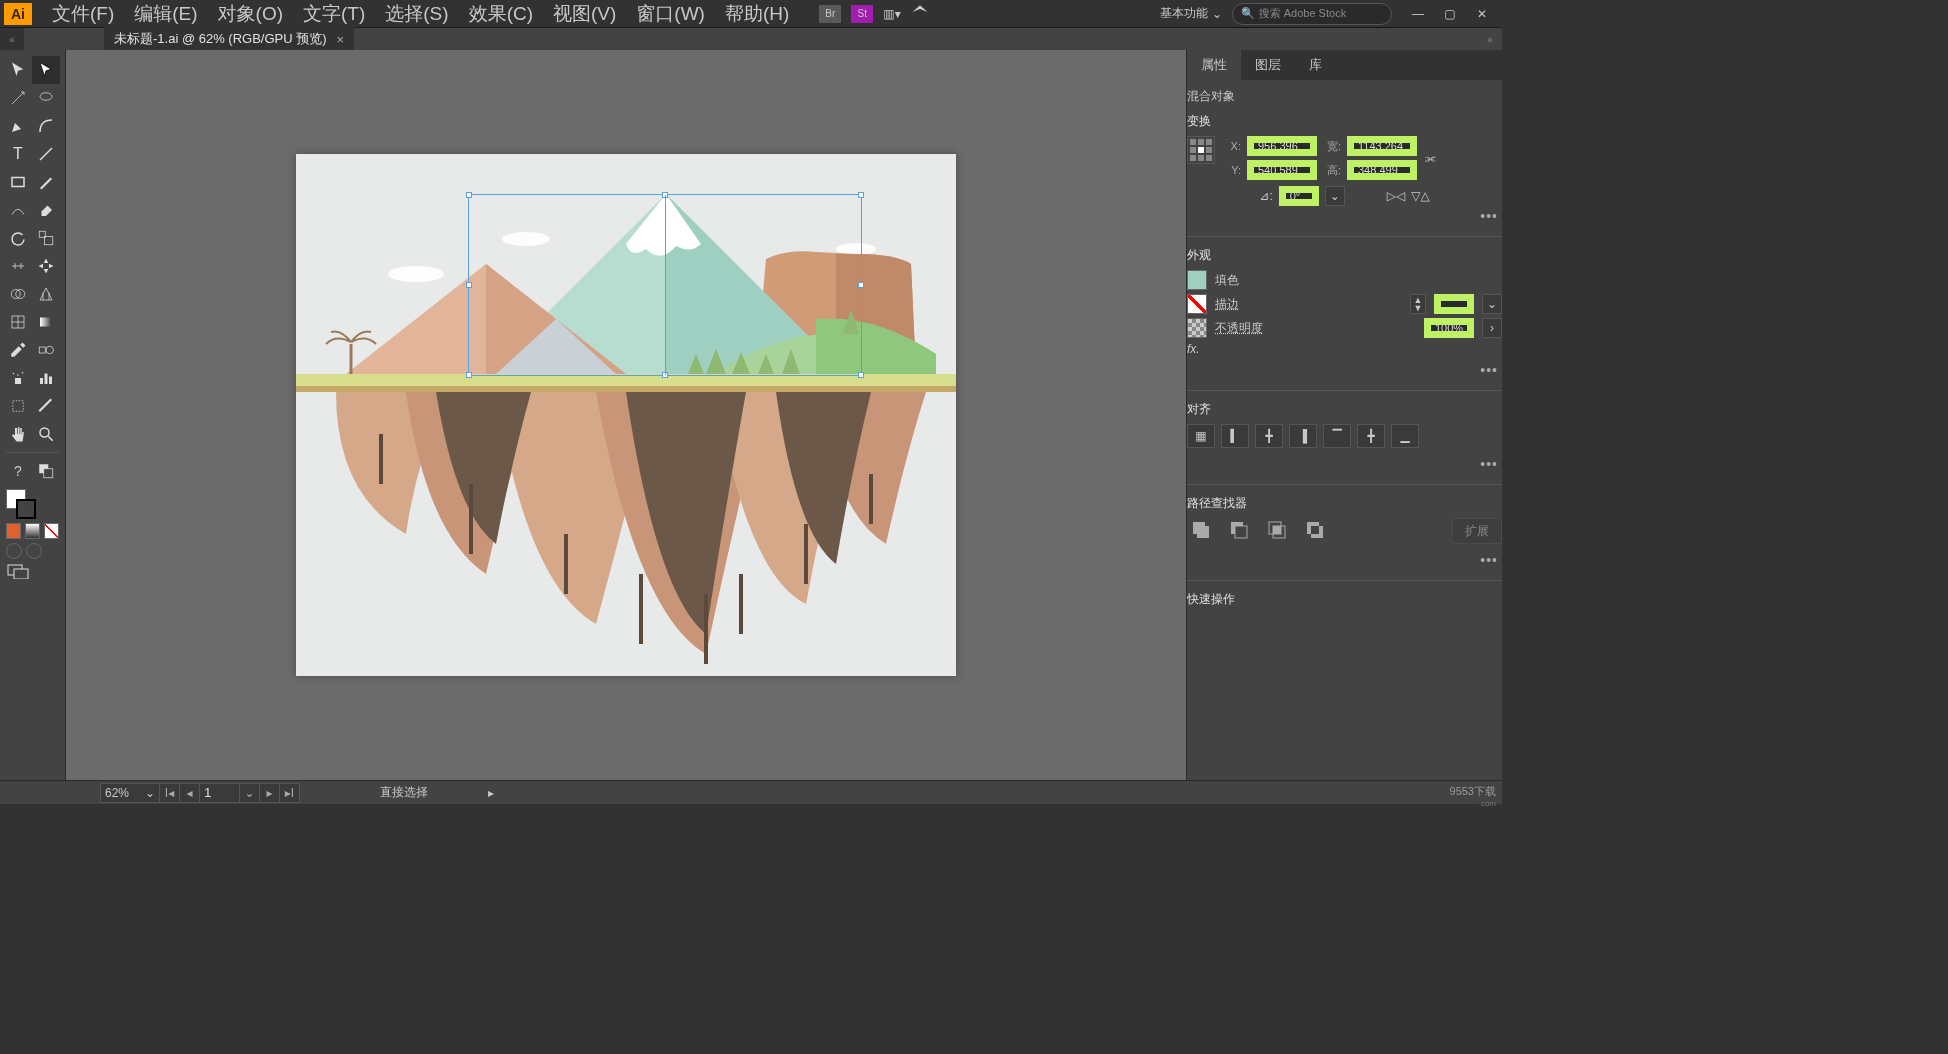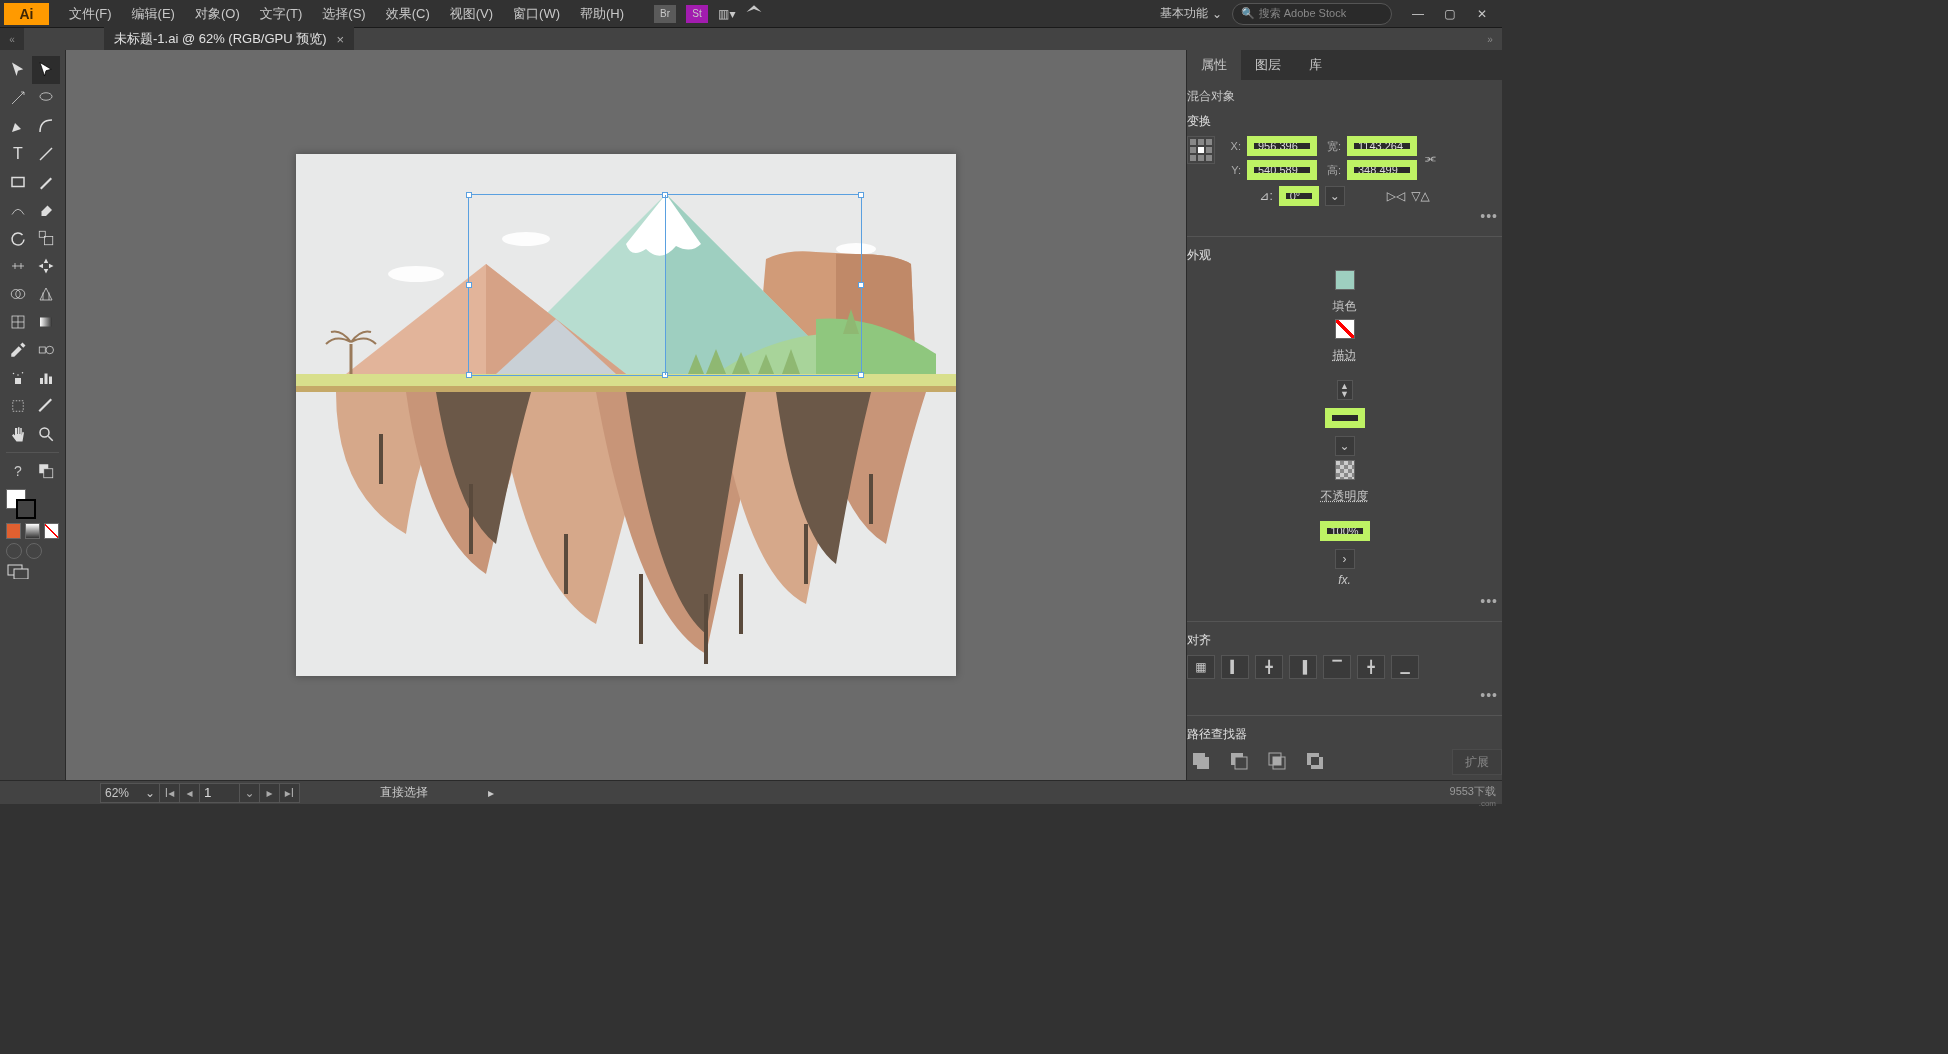--- a/index.html
+++ b/index.html
@@ -1,21 +1,21 @@
 <!DOCTYPE html>
 <html><head>
 <meta charset="utf-8">
 <style>
 * { margin: 0; padding: 0; box-sizing: border-box; font-family: "Microsoft YaHei", Arial, sans-serif; user-select: none; }
 body { background: #323232; color: #c8c8c8; font-size: 12px; width: 1502px; height: 812px; overflow: hidden; position: relative; }
 
 
 .menubar { height: 28px; background: #323232; display: flex; align-items: center; padding: 0 4px; border-bottom: 1px solid #1a1a1a; }
-.app-logo { width: 45px; height: 22px; background: #ff9a00; display: flex; align-items: center; justify-content: center; color: #3f2605; font-weight: bold; font-size: 14px; margin-right: 10px; }
-.menu-item { padding: 0 10px; height: 28px; display: flex; align-items: center; cursor: default; font-size: 13px; }
+.app-logo { width: 28px; height: 22px; background: #ff9a00; display: flex; align-items: center; justify-content: center; color: #3f2605; font-weight: bold; font-size: 14px; margin-right: 10px; }
+.menu-item { padding: 0 10px; height: 28px; display: flex; align-items: center; cursor: default; font-size: 19px; }
 .menu-icons { display: flex; align-items: center; gap: 10px; margin-left: 20px; }
 .spacer { flex: 1; }
 .workspace-switcher { display:flex; align-items:center; padding: 0 10px; gap:4px;}
 .searchbox { width: 160px; height: 22px; background: #2a2a2a; border: 1px solid #555; border-radius: 11px; display: flex; align-items: center; padding: 0 8px; color: #888; font-size: 11px; gap:4px;}
 .win-controls { display: flex; gap: 0; margin-left: 10px; }
 .win-btn { width: 32px; height: 24px; display: flex; align-items: center; justify-content: center; color: #c8c8c8;}
 
 
 .tabbar-wrap { display:flex; background:#434343;}
 .collapse-left { width:24px; display:flex; align-items:center; justify-content:center; background:#323232; color:#888; font-size:10px;}
@@ -50,21 +50,21 @@
 .sub-title { font-size:12px; color:#e0e0e0; margin: 8px 0 6px 0; }
 .transform-grid { display:flex; gap:8px; align-items:flex-start;}
 .ref-point { width:28px; height:28px; display:grid; grid-template-columns:repeat(3,1fr); grid-template-rows:repeat(3,1fr); gap:2px; padding:2px; border:1px solid #555;}
 .ref-point span { background:#888; }
 .xy-grid { display:grid; grid-template-columns: 18px 70px 18px 70px; gap:4px 6px; align-items:center;}
 .xy-grid label { font-size:11px; color:#aaa; text-align:right;}
 .num-input { height:20px; background:#2a2a2a; border:7px solid #bef264; color:#ddd; font-size:11px; padding:0 4px; width:100%;}
 .angle-row { display:flex; gap:6px; align-items:center; margin-top:6px; justify-content:center;}
 .dropdown-btn { height:20px; width:20px; background:#3a3a3a; border:1px solid #555; display:flex;align-items:center;justify-content:center;}
 .panel-more { text-align:right; color:#aaa; padding:2px 4px; font-size:14px; letter-spacing:1px;}
-.appearance-row { display:flex; align-items:center; gap:8px; margin:4px 0;flex-direction:column;}
+.appearance-row { display:flex; align-items:center; gap:8px; margin:4px 0;}
 .color-box { width:20px; height:20px; border:1px solid #666;}
 .align-row { display:flex; gap:6px; margin:6px 0;}
 .align-btn { width:28px; height:24px; background:#3a3a3a; border:1px solid #555; display:flex; align-items:center; justify-content:center;}
 .pf-row { display:flex; gap:10px; margin:6px 0;}
 .pf-btn { width:28px; height:24px; display:flex; align-items:center; justify-content:center;}
 .action-btns { display:grid; grid-template-columns:1fr 1fr; gap:8px; margin-top:8px;}
 .action-btn { height:26px; background:#3a3a3a; border:1px solid #555; display:flex; align-items:center; justify-content:center; font-size:12px;}
 .divider { height:1px; background:#555; margin:10px -10px;}
 
 

